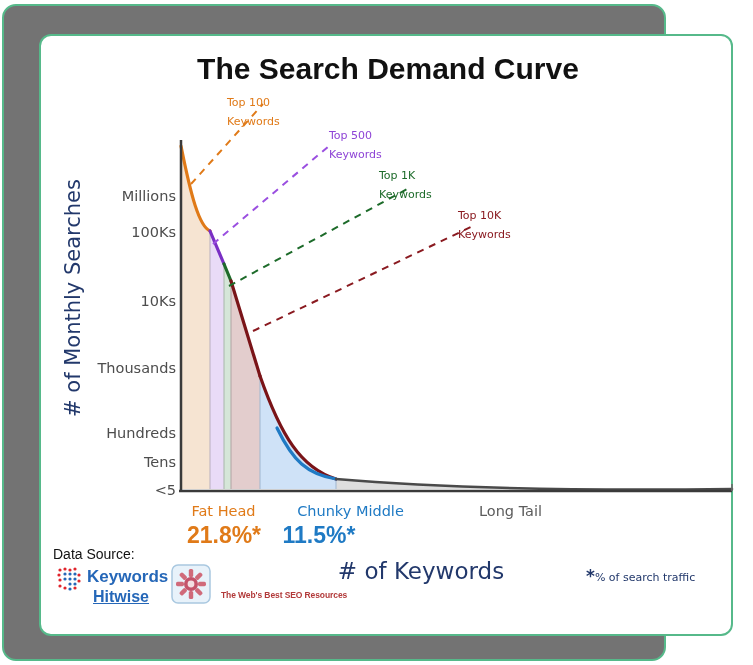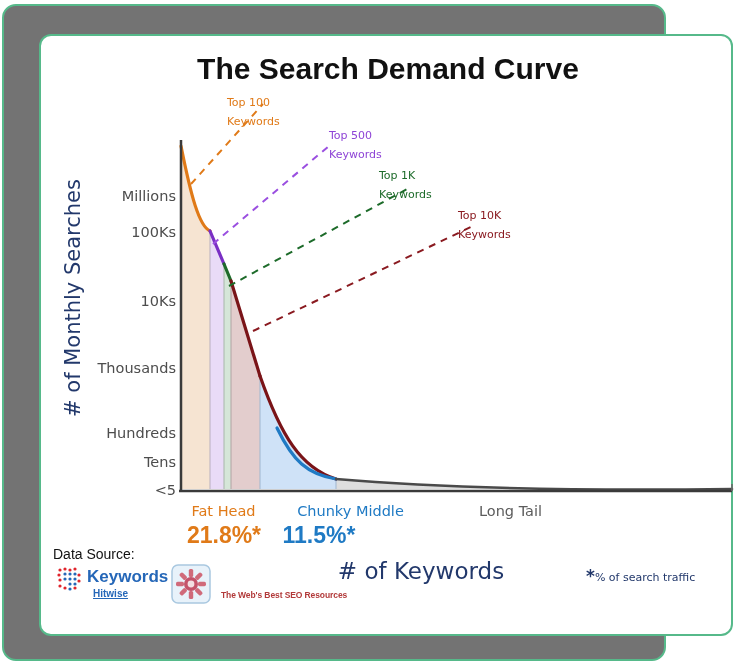--- a/index.html
+++ b/index.html
@@ -123,21 +123,21 @@
     font-family: "Liberation Sans", sans-serif;
     font-size: 17px;
     font-weight: bold;
     color: #2567b8;
   }
   #exphitwise {
     position: absolute;
     left: 38px;
     top: 21px;
     font-family: "Liberation Sans", sans-serif;
-    font-size: 10px;
+    font-size: 16px;
     font-weight: bold;
     color: #2567b8;
     text-decoration: underline;
   }
   #seomoz {
     position: absolute;
     left: 128px;
     top: 528px;
     width: 210px;
     height: 42px;

